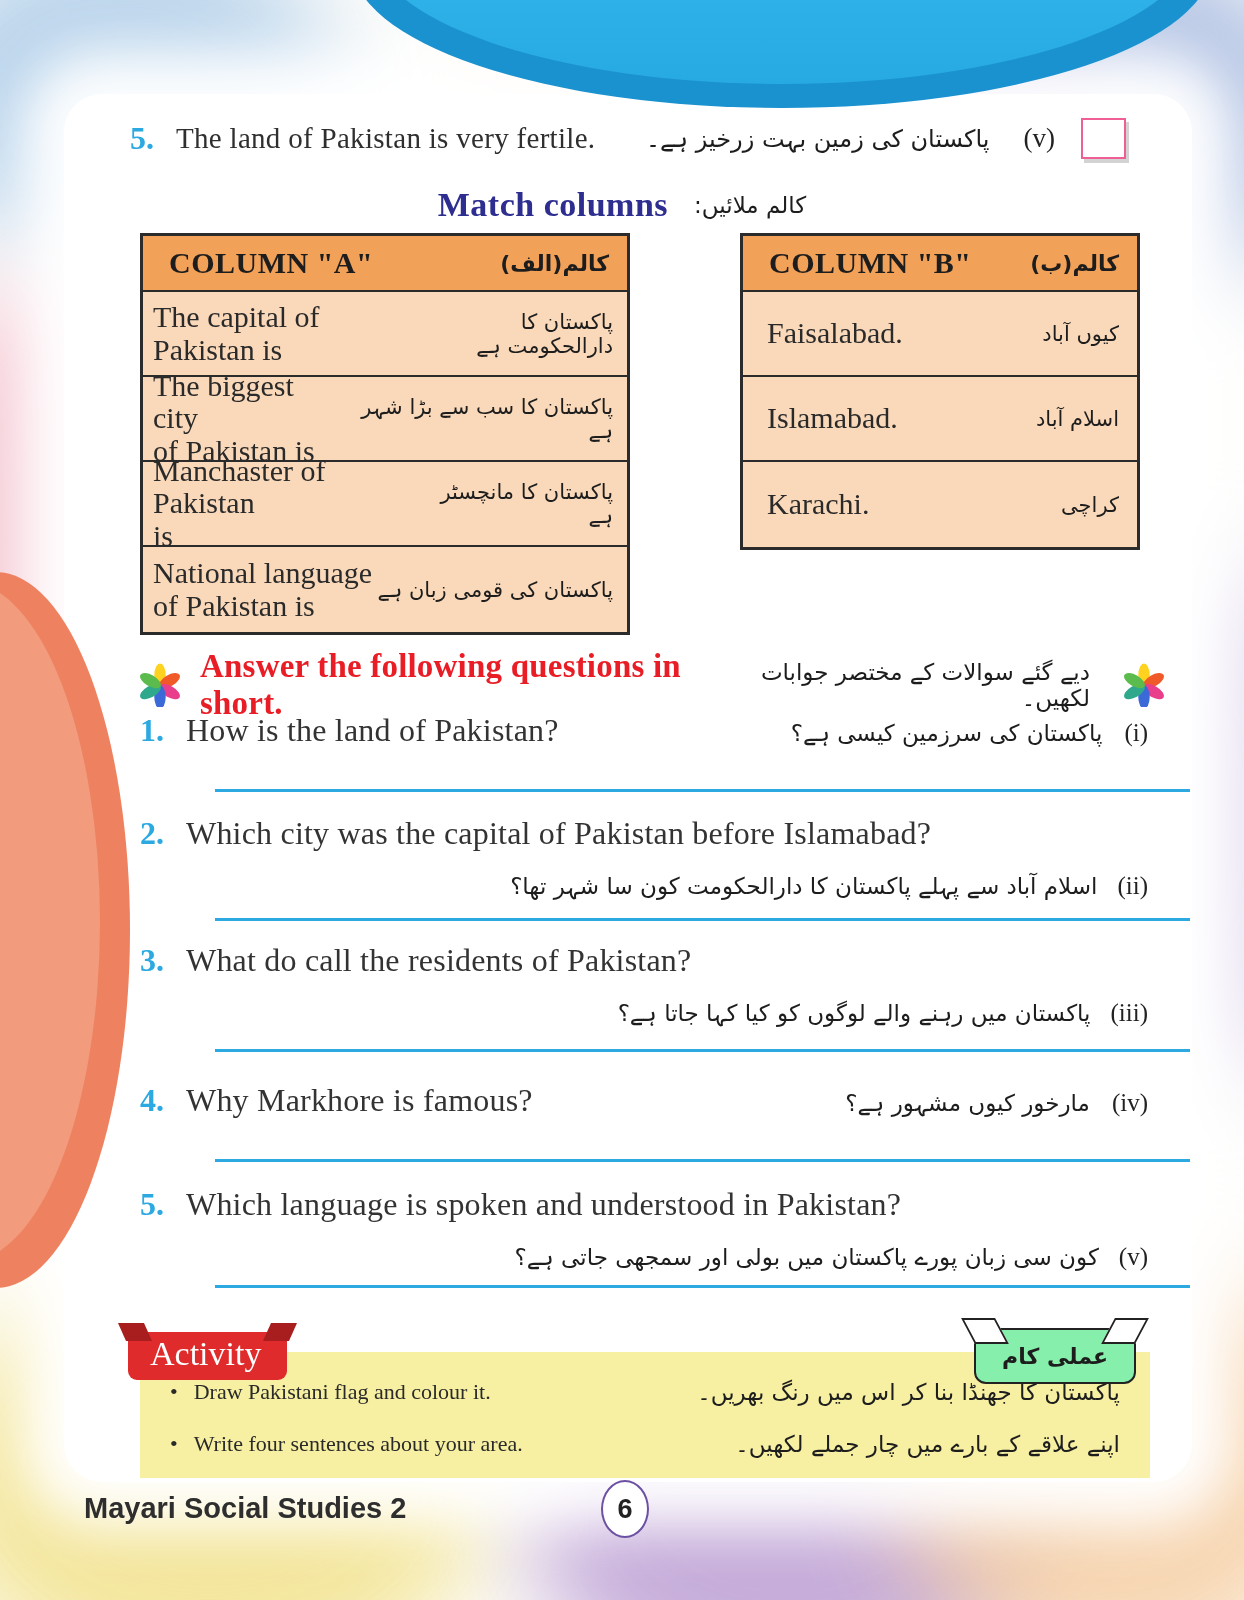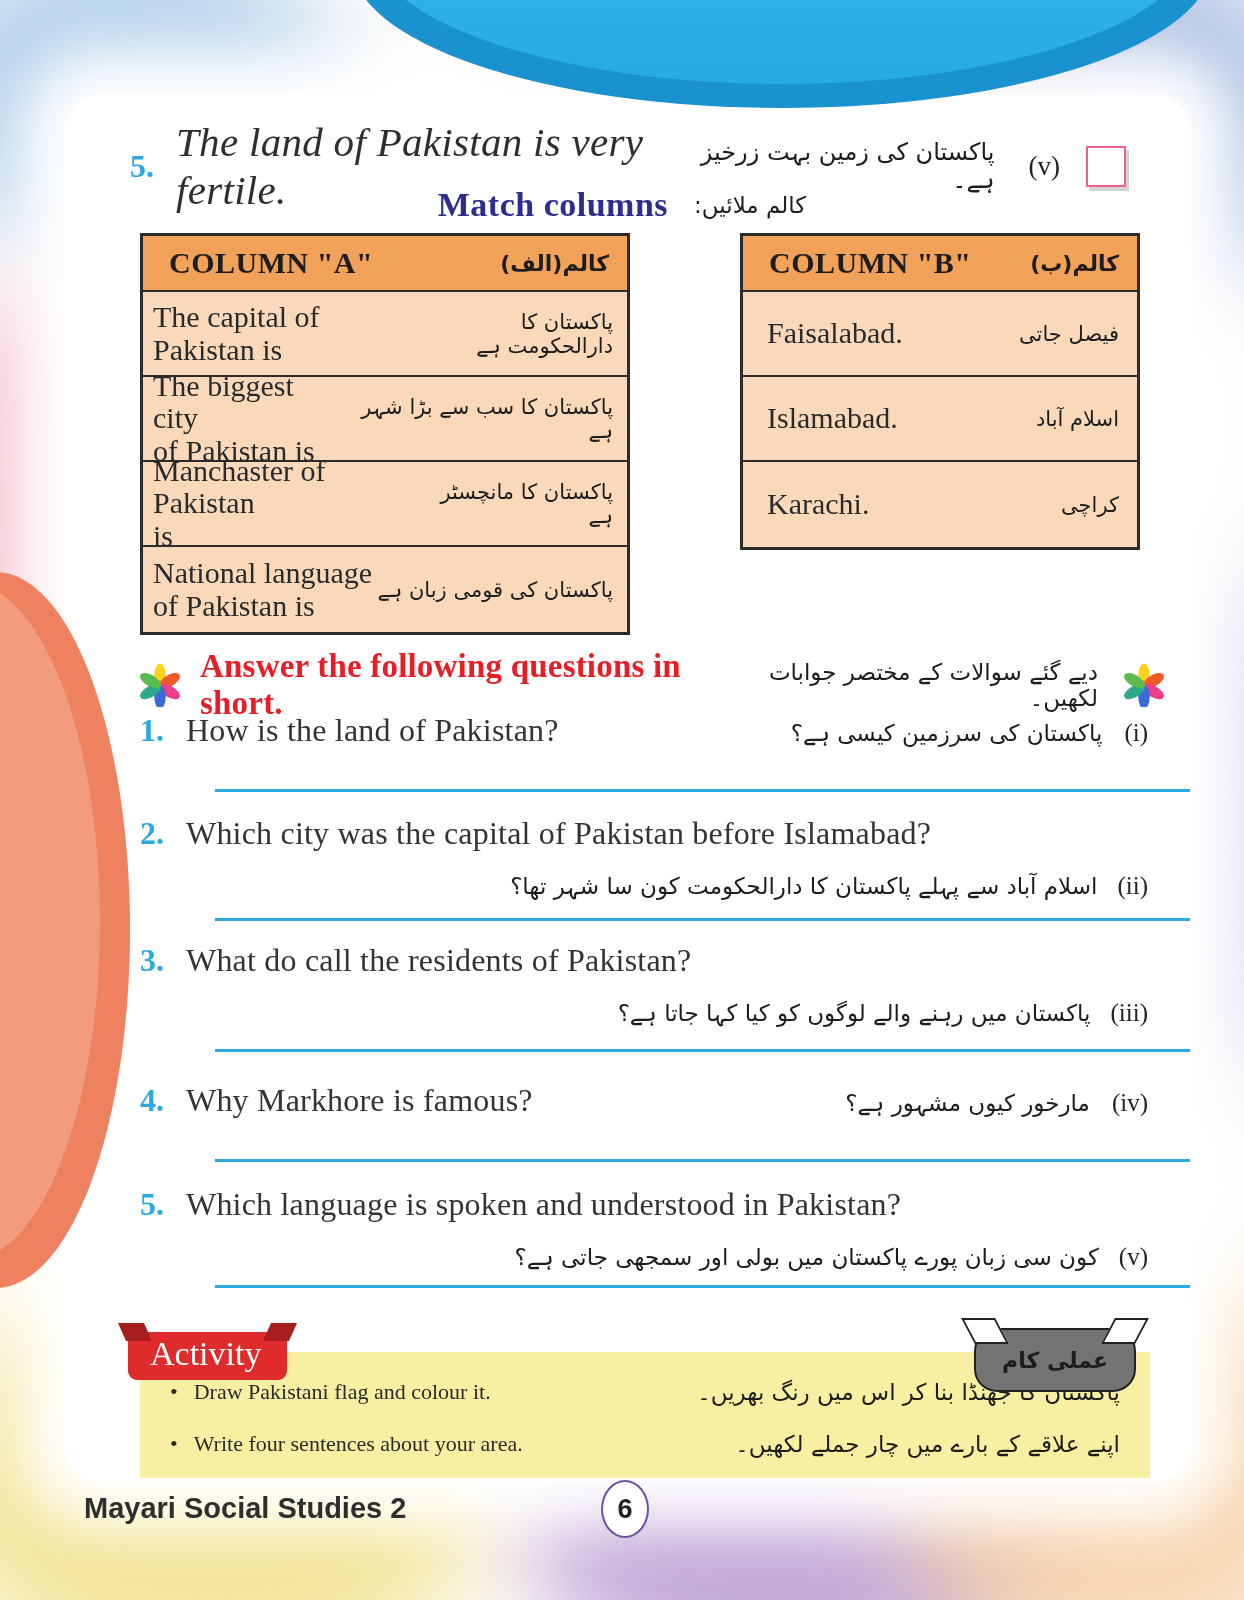--- a/index.html
+++ b/index.html
@@ -34,21 +34,21 @@
      background:#ffffff; border-radius:38px; box-shadow:0 0 55px 45px rgba(255,255,255,.96); z-index:2; }
 
   .content { position:absolute; inset:0; z-index:4; }
 
   .ur { font-family:"DejaVu Sans", sans-serif; direction:rtl; unicode-bidi:isolate; color:#1d1d1d; }
 
   
   .statement { position:absolute; left:130px; right:118px; top:118px;
      display:flex; align-items:center; }
   .statement .num { color:#2ba9e0; font-size:32px; font-weight:bold; margin-right:22px; }
-  .statement .en  { color:#2f2f2f; font-size:41px; letter-spacing:.3px;font-style:italic; }
+  .statement .en  { color:#2f2f2f; font-size:29px; letter-spacing:.3px; }
   .statement .s-ur { margin-left:auto; font-size:24px; }
   .statement .roman { font-size:27px; color:#222; margin:0 26px 0 34px; }
   .checkbox { width:45px; height:41px; background:#fff; border:2.5px solid #ef5f96;
      box-shadow:3px 4px 0 rgba(175,175,175,.55); }
 
   
   .match-head { position:absolute; left:0; right:0; top:186px; display:flex;
      justify-content:center; align-items:center; gap:26px; }
   .match-head .mc { color:#2d2e8f; font-weight:bold; font-size:34px; letter-spacing:.5px; }
   .match-head .m-ur { font-size:23px; }
@@ -66,21 +66,21 @@
   .trow:last-child { border-bottom:none; }
   .trow .c-en { font-size:30px; color:#2a2a2a; line-height:1.08; white-space:pre-line; }
   .tbl-b .trow { padding:0 18px 0 24px; }
   .trow .c-ur { font-size:21px; text-align:right; }
 
   
   .ans-head { position:absolute; left:138px; right:78px; top:648px;
      display:flex; align-items:center; }
   .star { width:44px; height:44px; flex:0 0 44px; }
   .ans-head .h-en { color:#e91d25; font-weight:bold; font-size:33px; margin-left:18px; letter-spacing:.2px; }
-  .ans-head .h-ur { margin-left:auto; margin-right:24px; font-size:23px; }
+  .ans-head .h-ur { margin-left:auto; margin-right:32px; font-size:23px; }
 
   
   .q { position:absolute; left:140px; right:54px; }
   .qline { display:flex; align-items:baseline; padding-right:42px; }
   .qnum { color:#2ba9e0; font-size:32px; font-weight:bold; width:46px; flex:0 0 46px; }
   .qen { color:#333; font-size:32px; letter-spacing:.2px; }
   .q .inline-ur { margin-left:auto; display:flex; align-items:center; gap:22px;text-align:right; }
   .qline2 { display:flex; justify-content:flex-end; align-items:center; gap:20px;
      padding-right:42px; margin-top:20px; }
   .q .u { font-size:23px; }
@@ -98,22 +98,22 @@
   .act-row { display:flex; align-items:center; justify-content:space-between; height:52px; }
   .act-row .a-en { font-size:22px; color:#2a2a2a; }
   .act-row .a-en::before { content:"•"; margin-right:16px; }
   .act-row .a-ur { font-size:23px; }
   .ribbon { position:absolute; left:128px; top:1332px; z-index:6; background:#df2b2b;
      color:#fff; font-size:34px; padding:3px 26px 7px 22px; border-radius:9px; }
   .ribbon::before, .ribbon::after { content:""; position:absolute; top:-9px; width:26px; height:18px;
      background:#a81e1e; z-index:-1; }
   .ribbon::before { left:-6px; transform:skewX(24deg); }
   .ribbon::after  { right:-6px; transform:skewX(-24deg); }
-  .ur-label { position:absolute; right:108px; top:1328px; width:162px; height:64px; z-index:6;
-     background:#737373; border:2.5px solid #222; border-radius:23px;
+  .ur-label { position:absolute; right:108px; top:1328px; width:162px; height:56px; z-index:6;
+     background:#86efac; border:2.5px solid #222; border-radius:12px;
      display:flex; align-items:center; justify-content:center; font-size:22px; font-weight:bold; }
   .ur-label::before, .ur-label::after { content:""; position:absolute; top:-12px; width:30px; height:22px;
      background:#fff; border:2.5px solid #222; z-index:-1; }
   .ur-label::before { left:-8px; transform:skewX(28deg); }
   .ur-label::after  { right:-8px; transform:skewX(-28deg); }
 
   
   .footer-title { position:absolute; left:84px; top:1492px; z-index:5;
      font-family:"Liberation Sans", sans-serif; font-weight:bold; font-size:29px; color:#2e2e2e; }
   .page-circle { position:absolute; left:601px; top:1480px; width:48px; height:58px; z-index:5;
@@ -184,21 +184,21 @@
       </div>
     </div>
 
     <div class="tbl tbl-b">
       <div class="thead">
         <span class="h-en">COLUMN "B"</span>
         <span class="ur h-ur">کالم(ب)</span>
       </div>
       <div class="trow">
         <span class="c-en">Faisalabad.</span>
-        <span class="ur c-ur">فیصل جاتی</span>
+        <span class="ur c-ur">کیوں آباد</span>
       </div>
       <div class="trow">
         <span class="c-en">Islamabad.</span>
         <span class="ur c-ur">اسلام آباد</span>
       </div>
       <div class="trow">
         <span class="c-en">Karachi.</span>
         <span class="ur c-ur">کراچی</span>
       </div>
     </div>

